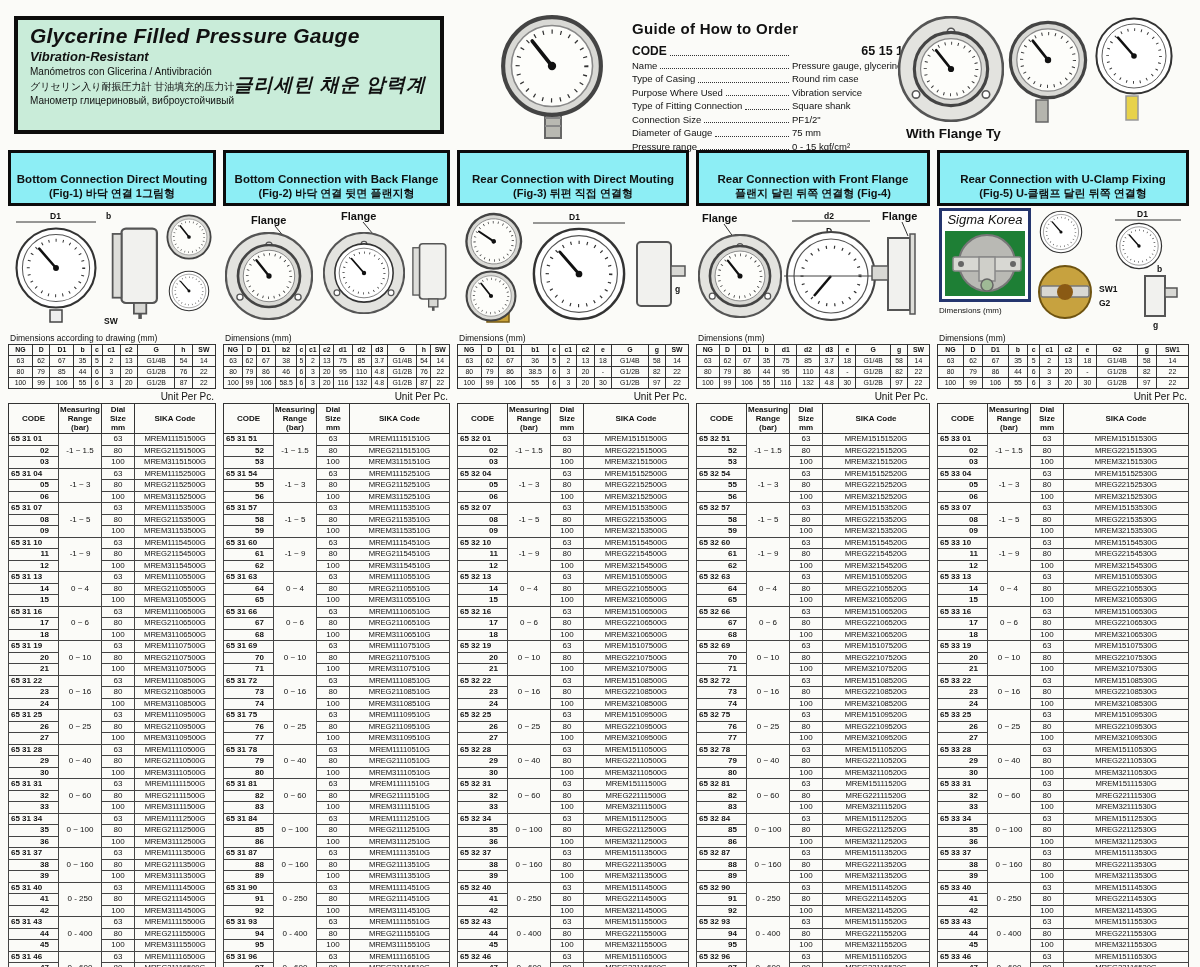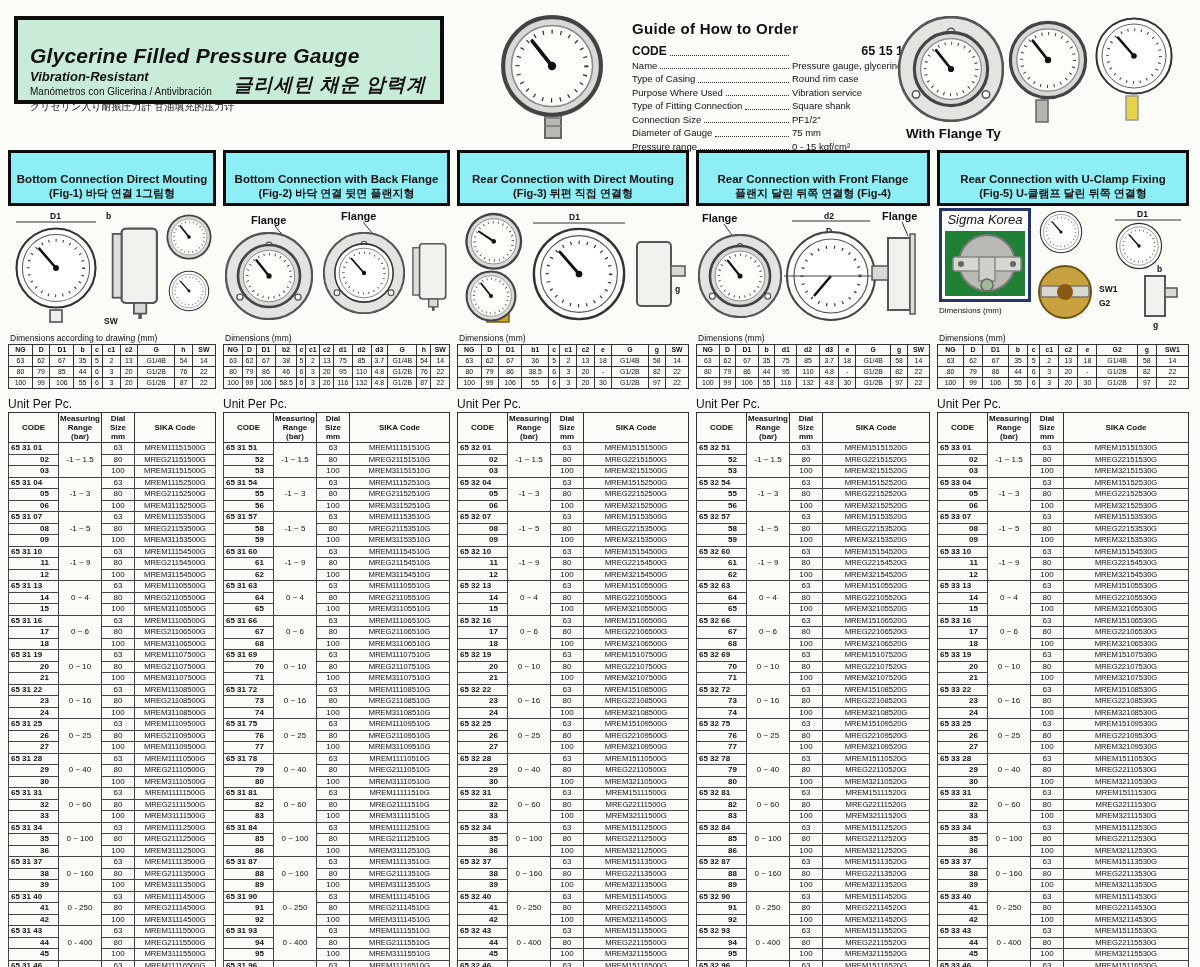--- a/index.html
+++ b/index.html
@@ -4,22 +4,22 @@
 <style>
   * { box-sizing: border-box; margin: 0; padding: 0; }
   html,body { width:1200px; height:967px; }
   body {
     font-family: "Liberation Sans", sans-serif;
     background:#fbfbf8; color:#111;
     position:relative; overflow:hidden;
   }
   
   .title-block{
-    position:absolute; left:14px; top:16px; width:430px; height:88px;
-    background:#c9ecd9; border:4px solid #0d0d0d; padding:24px 10px 4px 12px;
+    position:absolute; left:14px; top:16px; width:430px; height:118px;
+    background:#c9ecd9; border:4px solid #0d0d0d; padding:4px 10px 4px 12px;
   }
   .title-block h1{ font-size:21px; font-style:italic; font-weight:bold; letter-spacing:0.2px;}
   .title-block .subtitle{ font-size:13px; font-style:italic; font-weight:bold; margin-top:1px;}
   .title-block .ml{ font-size:10px; margin-top:2px; line-height:1.25;}
   .korean-title{
     position:absolute; right:14px; top:52px; font-size:19px; font-weight:bold; font-style:italic;
     letter-spacing:1px;
   }
   .center-gauge{ position:absolute; left:486px; top:14px; }
   .order-guide{ position:absolute; left:632px; top:20px; width:278px; }
@@ -46,21 +46,21 @@
   .sec-header .l2{ font-size:11px; font-weight:bold; line-height:1.3;}
   .sec-drawing{ height:124px; position:relative; margin-top:2px;}
   .dims-title{ font-size:8.5px; margin:1px 0 1px 2px; }
   table{ border-collapse:collapse; }
   .dims-table{ width:100%; font-size:6.9px; }
   .dims-table th,.dims-table td{
     border:1px solid #333; text-align:center; padding:0 1px; height:10.5px; line-height:10px;
     font-weight:normal; white-space:nowrap;
   }
   .dims-table th{ font-weight:bold; }
-  .unit-note{ font-size:12px; margin:8px 2px 1px 0; }
+  .unit-note{ font-size:10px; text-align:right; margin:2px 2px 1px 0; }
   .code-table{ width:100%; font-size:8px; border:1.5px solid #000;}
   .code-table th{
     border:1px solid #333; font-size:8px; font-weight:bold; white-space:pre-line;
     padding:1px 1px; line-height:1.15; height:22px;
   }
   .code-table td{ border:1px solid #444; height:11.2px; line-height:10.5px; padding:0 2px; white-space:nowrap;}
   .code-table td.cc{ font-weight:bold; text-align:left;}
   .code-table td.cc.sub{ text-align:right; padding-right:9px;}
   .code-table td.rc{ text-align:center; }
   .code-table td.dc{ text-align:center; }
@@ -110,20 +110,21 @@
       <line x1="43" y1="102" x2="43" y2="108" stroke="#555" stroke-width="4"></line>
     </symbol>
   </defs>
 </svg>
 
 <div class="title-block">
   <h1>Glycerine Filled Pressure Gauge</h1>
   <div class="subtitle">Vibration-Resistant</div>
   <div class="ml">Manómetros con Glicerina / Antivibración</div>
   <div class="ml">グリセリン入り耐振圧力計  甘油填充的压力计</div>
+  <div class="ml">Манометр глицериновый, виброустойчивый</div>
   <div class="korean-title">글리세린 채운 압력계</div>
 </div>
 
 <div class="center-gauge">
   <svg width="132" height="132" viewBox="0 0 110 132">
     <rect x="48" y="96" width="16" height="28" fill="#b9b9b2" stroke="#666" stroke-width="2"></rect>
     <line x1="48" y1="104" x2="64" y2="104" stroke="#888" stroke-width="2"></line>
     <line x1="48" y1="112" x2="64" y2="112" stroke="#888" stroke-width="2"></line>
     <use href="#gsym" x="3" y="0" width="104" height="104"></use>
   </svg>

